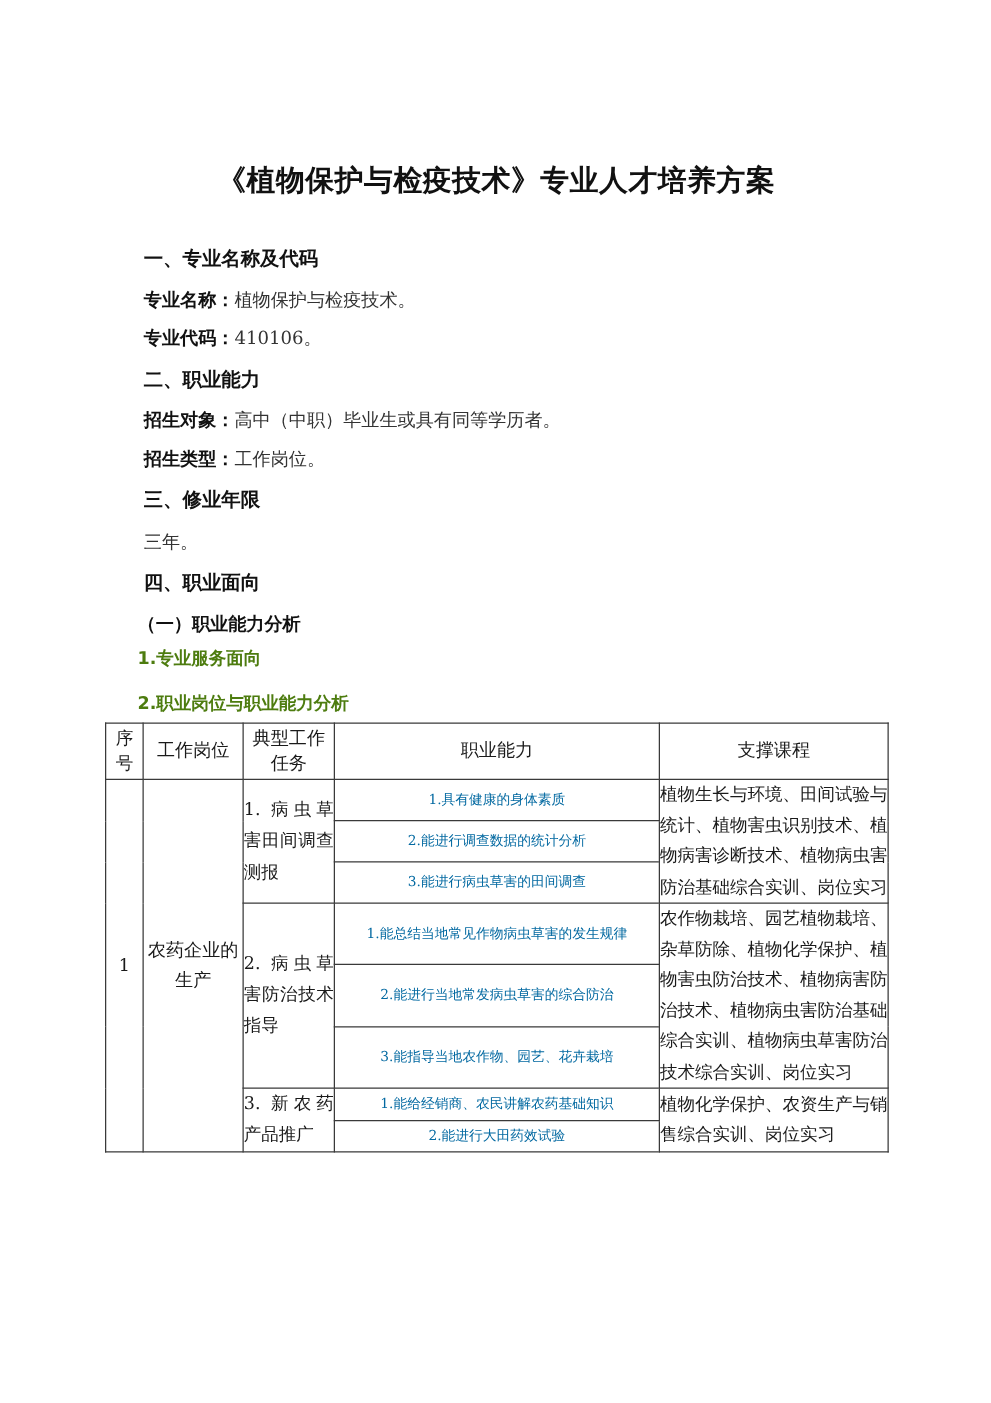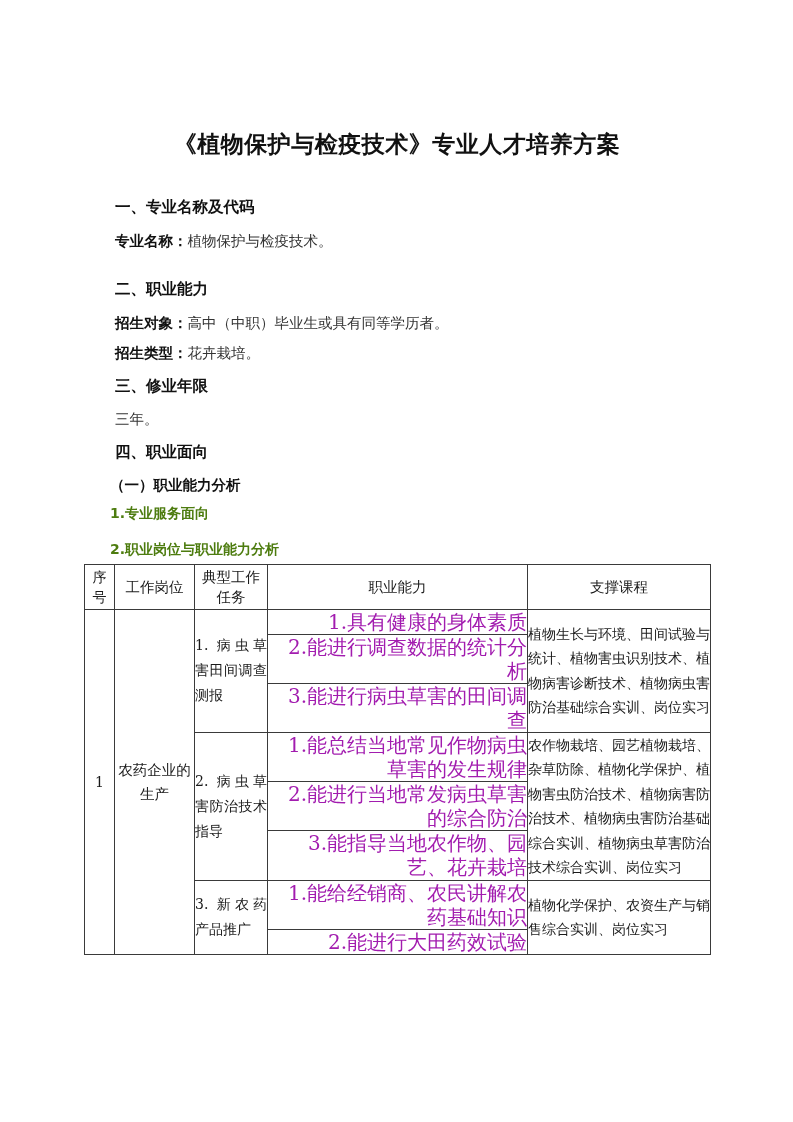--- a/index.html
+++ b/index.html
@@ -162,25 +162,25 @@
   td.task {
     font-size: 14px;
     line-height: 25px;
     color: #1a1a1a;
     padding: 2px 5px;
     text-align: justify;
     text-justify: inter-ideograph;
     vertical-align: middle;
   }
   td.abil {
-    font-size: 20px;
+    font-size: 11px;
     line-height: 24px;
-    color: #a21caf;
+    color: #0369a1;
     padding: 3px 6px;
-    text-align: right;
+    text-align: center;
     vertical-align: middle;
   }
   td.course {
     font-size: 14px;
     line-height: 24.5px;
     color: #1a1a1a;
     padding: 3px 6px;
     text-align: justify;
     text-justify: inter-ideograph;
     vertical-align: middle;
@@ -195,29 +195,30 @@
     <h1 class="doc-title">《植物保护与检疫技术》专业人才培养方案</h1>
 
     <div class="gap-a"></div>
 
     <p class="h-section">一、专业名称及代码</p>
     <div class="gap-b"></div>
 
     <p class="kv"><span class="k">专业名称：</span><span class="v">植物保护与检疫技术。</span></p>
     <div class="gap-c"></div>
 
+    <p class="kv"><span class="k">专业代码：</span><span class="v">410106。</span></p>
     <div class="gap-b"></div>
 
     <p class="h-section">二、职业能力</p>
     <div class="gap-b"></div>
 
     <p class="kv"><span class="k">招生对象：</span><span class="v">高中（中职）毕业生或具有同等学历者。</span></p>
     <div class="gap-c"></div>
 
-    <p class="kv"><span class="k">招生类型：</span><span class="v">花卉栽培。</span></p>
+    <p class="kv"><span class="k">招生类型：</span><span class="v">工作岗位。</span></p>
     <div class="gap-b"></div>
 
     <p class="h-section">三、修业年限</p>
     <div class="gap-b"></div>
 
     <p class="plain">三年。</p>
     <div class="gap-b"></div>
 
     <p class="h-section">四、职业面向</p>
     <div class="gap-b"></div>

